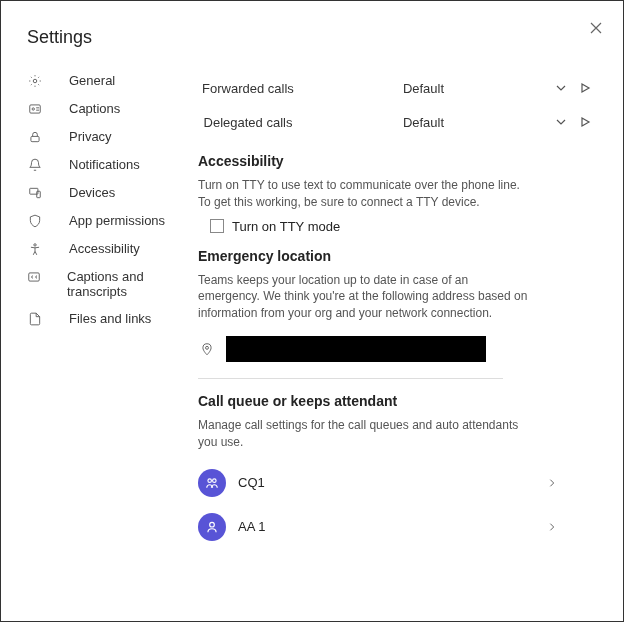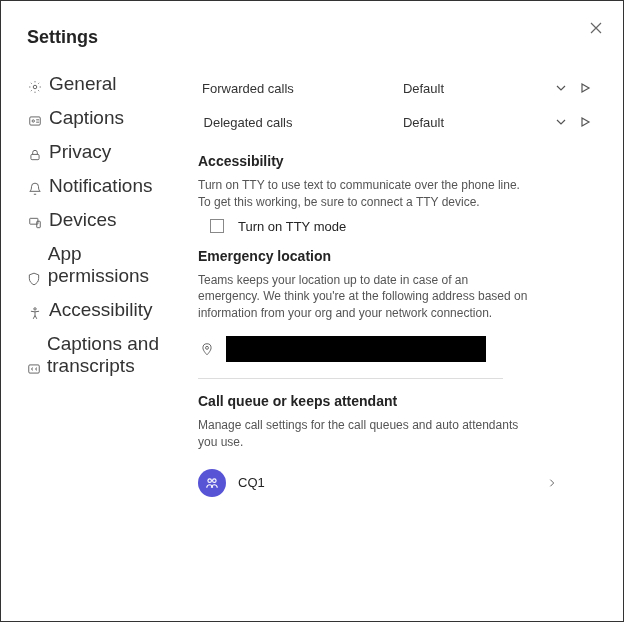--- a/index.html
+++ b/index.html
@@ -1,31 +1,31 @@
 <!DOCTYPE html>
 <html><head>
   <meta charset="utf-8">
   <style>
     * { box-sizing: border-box; margin: 0; padding: 0; }
     html, body { width: 624px; height: 622px; font-family: "Segoe UI", -apple-system, sans-serif; background: #fff; color: #242424; }
     .window { width: 624px; height: 622px; border: 1px solid #333; background: #fff; position: relative; overflow: hidden; }
     .close-x { position: absolute; top: 18px; right: 18px; width: 18px; height: 18px; cursor: pointer; display:flex;align-items:center;justify-content:center;color:#666; }
-    .title { position: absolute; top: 26px; left: 26px; font-size: 18px; font-weight: 700; }
+    .title { position: absolute; top: 26px; left: 26px; font-size: 18px; font-weight: 400; }
     .sidebar { position: absolute; left: 26px; top: 70px; width: 150px; display: flex; flex-direction: column; gap: 8px; }
-    .side-item { display: flex; align-items: flex-end; gap: 6px; font-size: 19px; color: #333; cursor: pointer; padding: 2px 0; }
+    .side-item { display: flex; align-items: flex-start; gap: 26px; font-size: 13px; color: #333; cursor: pointer; padding: 2px 0; }
     .side-item .ic { width: 16px; height: 16px; display:flex; align-items:center; justify-content:center; color:#555; }
     .main { position: absolute; left: 197px; right: 26px; top: 70px; bottom: 20px; overflow-y: auto; }
     .dropdown-row { display: flex; align-items: center; height: 34px; font-size: 13px; text-align: center; }
     .dropdown-row .label { width: 100px; color: #333; }
     .dropdown-row .value { flex: 1; color: #333; }
     .dropdown-row .chev, .dropdown-row .play { width: 24px; display:flex; justify-content:center; color:#555; }
     .section { margin-top: 14px; margin-bottom: 8px; }
     .section-h { font-size: 14px; font-weight: 700; margin-bottom: 4px; }
     .section-d { font-size: 12px; color: #555; line-height: 1.4; max-width: 330px; margin-top: 8px; }
-    .checkbox-row { display:flex; align-items:center; gap:14px; margin-top:8px; margin-left:12px; font-size:13px; }
+    .checkbox-row { display:flex; align-items:center; gap:8px; margin-top:8px; margin-left:12px; font-size:13px; }
     .checkbox-box { width:14px; height:14px; border:1px solid #888; background:#fff; }
     .loc-box { margin-top:12px; display:flex; align-items:center; gap:10px; height:30px; }
     .loc-pin { width:18px; height:18px; display:flex;align-items:center;justify-content:center;color:#555; }
     .loc-black { flex:1; height:26px; background:#000; max-width: 260px; }
     .divider { margin-top:14px; border:0; border-top:1px solid #ddd; max-width:305px;}
     .cqaa-list { margin-top:14px; display:flex; flex-direction:column; gap:8px; }
     .cqaa-item { display:flex; align-items:center; gap:12px; padding:4px 0; cursor:pointer; }
     .circle { width:28px; height:28px; border-radius:50%; background:#5854d6; display:flex; align-items:center; justify-content:center; color:#fff; }
     .cqaa-label { flex:1; font-size:13px; }
     .cqaa-chev { width:18px; text-align:center; color:#666; padding-right: 50px; }
@@ -108,20 +108,29 @@
       <span>Accessibility</span>
     </div>
     <div class="side-item">
       <span class="ic">
           <svg width="14" height="14" viewBox="0 0 24 24" fill="none" stroke="currentColor" stroke-width="1.5">
             <rect x="3" y="5" width="18" height="14" rx="2"></rect>
             <path d="M10 10a2 2 0 100 4M17 10a2 2 0 100 4"></path>
           </svg>
         </span>
       <span>Captions and transcripts</span>
+    </div>
+    <div class="side-item">
+      <span class="ic">
+          <svg width="14" height="14" viewBox="0 0 24 24" fill="none" stroke="currentColor" stroke-width="1.5">
+            <path d="M14 2H6a2 2 0 00-2 2v16a2 2 0 002 2h12a2 2 0 002-2V8l-6-6z"></path>
+            <path d="M14 2v6h6"></path>
+          </svg>
+        </span>
+      <span>Files and links</span>
     </div>
   </nav>
 
   <main class="main">
 
     <div class="dropdown-row">
       <span class="label">Forwarded calls</span>
       <span class="value">Default</span>
       <span class="chev">
           <svg width="12" height="12" viewBox="0 0 12 12">
@@ -185,17 +194,29 @@
                 <circle cx="8" cy="8" r="3"></circle>
                 <circle cx="16" cy="8" r="3"></circle>
                 <path d="M3 20c0-3 3-5 5-5s5 2 5 5M11 20c0-3 3-5 5-5s5 2 5 5"></path>
               </svg>
             </span>
           <span class="cqaa-label">CQ1</span>
           <span class="cqaa-chev"><svg width="10" height="10" viewBox="0 0 12 12">
                 <path d="M4 2l4 4-4 4" fill="none" stroke="currentColor" stroke-width="1.2"></path>
               </svg></span>
         </div>
+        <div class="cqaa-item">
+          <span class="circle">
+              <svg width="14" height="14" viewBox="0 0 24 24" fill="none" stroke="#fff" stroke-width="2">
+                <circle cx="12" cy="8" r="4"></circle>
+                <path d="M5 21c0-4 3-6 7-6s7 2 7 6"></path>
+              </svg>
+            </span>
+          <span class="cqaa-label">AA 1</span>
+          <span class="cqaa-chev"><svg width="10" height="10" viewBox="0 0 12 12">
+                <path d="M4 2l4 4-4 4" fill="none" stroke="currentColor" stroke-width="1.2"></path>
+              </svg></span>
+        </div>
       </div>
     </div>
 
   </main>
 </div>
 
 </body></html>

